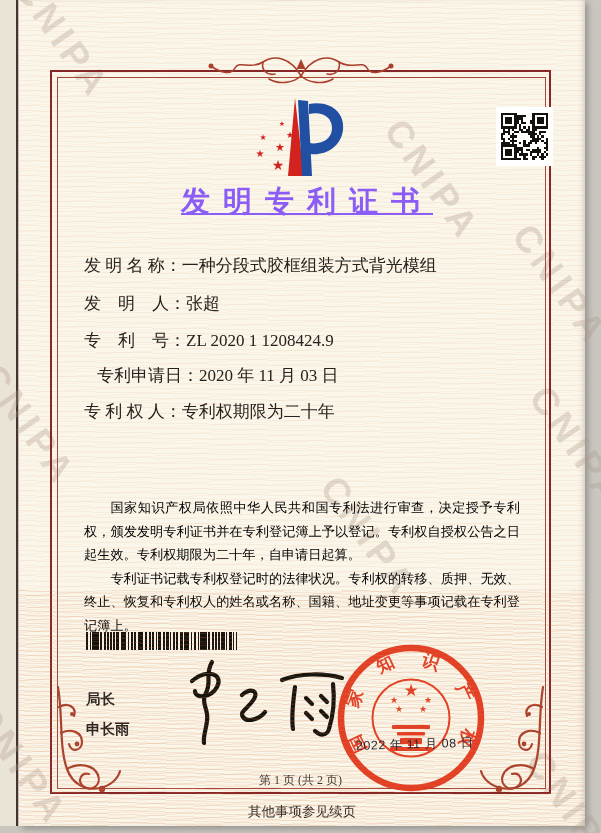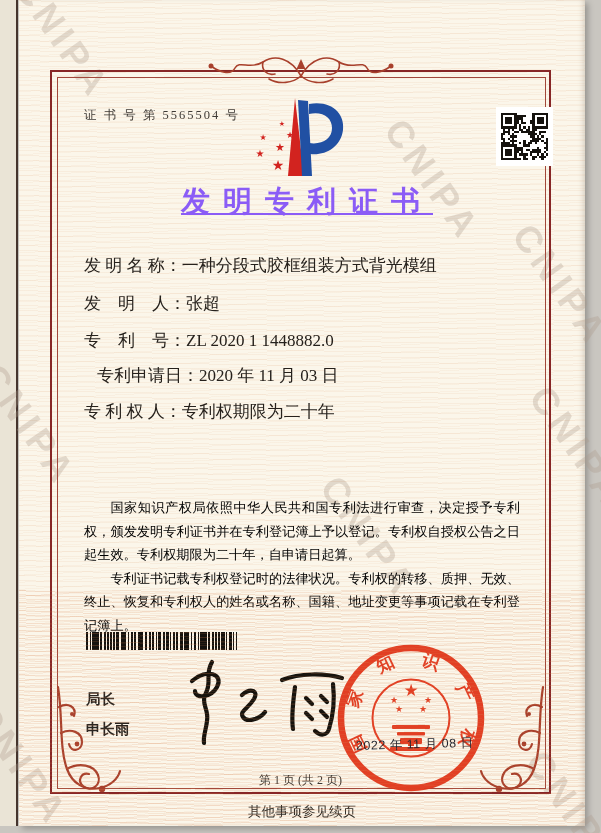--- a/index.html
+++ b/index.html
@@ -97,21 +97,20 @@
         <path d="M17,86 C29,79 44,82 48,92 C52,102 41,110 33,103 C27,98 31,89 39,91"></path>
         <path d="M11,50 C21,45 32,49 32,59 C32,68 21,70 19,61"></path>
         <path d="M9,24 C18,19 27,24 24,33"></path>
         <path d="M50,105 C60,103 68,96 70,88"></path>
         <circle cx="52" cy="106" r="3.2" fill="#a8402c" stroke="none"></circle>
         <circle cx="27" cy="61" r="2.4" fill="#a8402c" stroke="none"></circle>
         <circle cx="22" cy="31" r="2" fill="#a8402c" stroke="none"></circle>
       </g>
     </svg>
 
-    <div class="cert-no" style="left:65px">证 书 号 第 5565504 号</div>
 
     <svg class="orn" style="left:233px;top:96px" width="96" height="86" viewBox="0 0 96 86">
       <path d="M43,2 L52,80 L36,80 Z" fill="#d2231f"></path>
       <path d="M46,4 L56,5 L60,80 L50,80 Z" fill="#2150a3"></path>
       <path d="M57,8 C80,4 93,18 91,34 C89,51 73,60 58,58 L57,47 C70,49 80,43 80,32 C80,21 70,15 57,18 Z" fill="#2150a3"></path>
       <g fill="#d2231f" font-family="'DejaVu Sans',sans-serif" text-anchor="middle">
         <text x="30" y="30" font-size="7">★</text>
         <text x="38" y="42" font-size="9">★</text>
         <text x="11" y="44" font-size="8">★</text>
         <text x="28" y="55" font-size="11">★</text>
@@ -359,21 +358,21 @@
           <rect x="11" y="20" width="1" height="1" fill="#15120e"></rect>
           <rect x="14" y="20" width="1" height="1" fill="#15120e"></rect>
           <rect x="18" y="20" width="1" height="1" fill="#15120e"></rect>
         </svg>
     </div>
 
     <div class="title" style="left:31px">发明专利证书</div>
 
     <div class="row" style="left:65px;top:254px"><span class="lbl">发 明 名 称：</span><span>一种分段式胶框组装方式背光模组</span></div>
     <div class="row" style="left:65px;top:292px"><span class="lbl">发　明　人：</span><span>张超</span></div>
-    <div class="row" style="left:65px;top:329px"><span class="lbl">专　利　号：</span><span>ZL 2020 1 1448882.0</span></div>
+    <div class="row" style="left:65px;top:329px"><span class="lbl">专　利　号：</span><span>ZL 2020 1 1208424.9</span></div>
     <div class="row" style="left:78px;top:364px"><span class="lbl">专利申请日：</span><span>2020 年 11 月 03 日</span></div>
     <div class="row" style="left:65px;top:400px"><span class="lbl">专 利 权 人：</span><span>专利权期限为二十年</span></div>
 
     <div class="legal" style="left:65px">
       <p>国家知识产权局依照中华人民共和国专利法进行审查，决定授予专利权，颁发发明专利证书并在专利登记簿上予以登记。专利权自授权公告之日起生效。专利权期限为二十年，自申请日起算。</p>
       <p>专利证书记载专利权登记时的法律状况。专利权的转移、质押、无效、终止、恢复和专利权人的姓名或名称、国籍、地址变更等事项记载在专利登记簿上。</p>
     </div>
 
     <div class="barcode" style="left:67px"></div>
 

